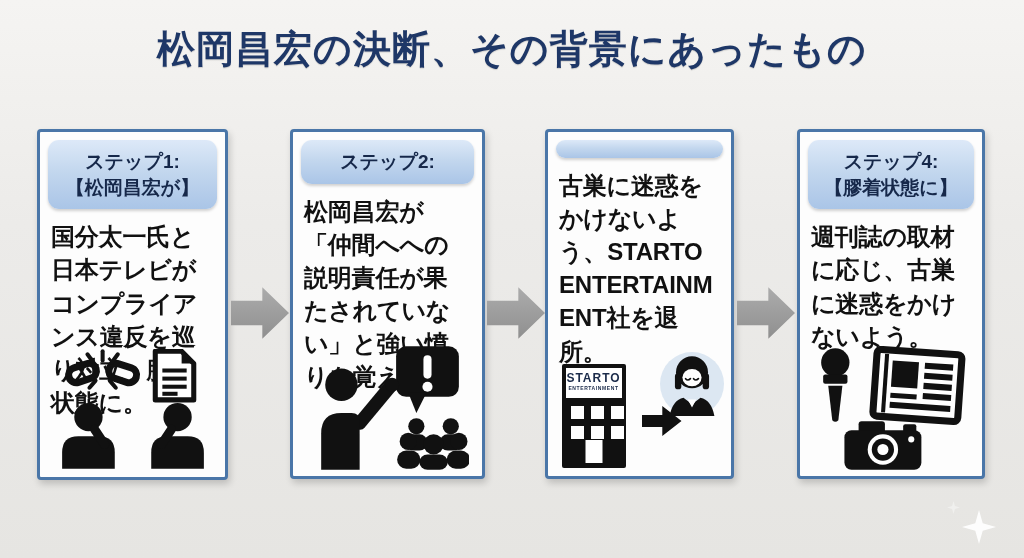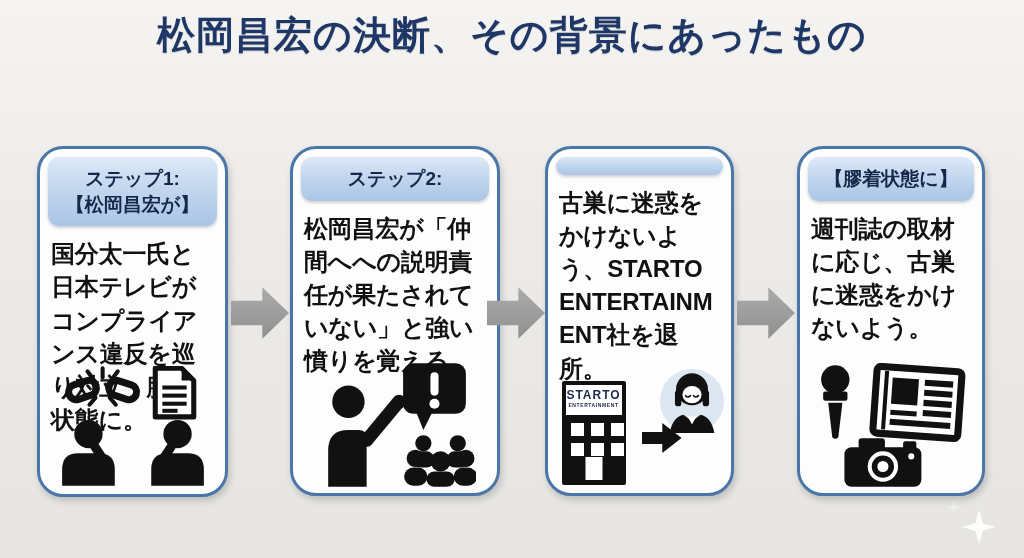--- a/index.html
+++ b/index.html
@@ -8,37 +8,37 @@
     background:#d9d8d5;
   }
   .stage{
     position:relative;
     width:1024px;height:558px;
     margin:0 auto;
     overflow:hidden;
     background:linear-gradient(180deg,#f5f4f2 0%,#ecebe9 40%,#e6e5e2 100%);
   }
   .page-title{
-    position:absolute;top:10px;left:0;width:100%;
+    position:absolute;top:24px;left:0;width:100%;
     text-align:center;
     font-size:38px;font-weight:bold;
     color:#1e3767;
     letter-spacing:1px;
     text-shadow:0 1px 1px rgba(0,0,0,0.15);
   }
   .card{
-    position:absolute;top:146px;height:350px;
+    position:absolute;top:129px;height:350px;
     background:#fdfdfd;
     border:3px solid #4a76a8;
-    border-radius:26px;
+    border-radius:4px;
     box-shadow:2px 4px 7px rgba(0,0,0,0.18);
     box-sizing:border-box;
   }
   .card.c1{left:37px;width:191px;height:351px;}
-  .card.c2{left:290px;width:210px;}
+  .card.c2{left:290px;width:195px;}
   .card.c3{left:545px;width:189px;}
   .card.c4{left:797px;width:188px;}
   .badge{
     margin:8px 8px 0 8px;
     background:linear-gradient(180deg,#dde9f8 0%,#c3d7ee 45%,#aac5e7 100%);
     border-radius:11px;
     box-shadow:0 2px 3px rgba(0,0,0,0.18);
     padding:9px 2px;
     text-align:center;
     font-size:19px;line-height:1.35;font-weight:bold;
@@ -222,20 +222,21 @@
             <polygon points="26,44.5 30,52 34,44.5" fill="#fff"></polygon>
             <circle cx="30" cy="47" r="2.2" fill="#fff"></circle>
           </svg>
         </div>
       </div>
     </div>
   </div>
 
   <div class="card c4">
     <div class="badge">
+      <span>ステップ4:</span>
       <span>【膠着状態に】</span>
     </div>
     <div class="body-text">週刊誌の取材に応じ、古巣に迷惑をかけないよう。</div>
     <div class="icons">
       <svg width="162" height="124" viewBox="0 0 160 122">
         <g fill="#111">
           <circle cx="25" cy="16" r="14"></circle>
           <rect x="13" y="28" width="24" height="9" rx="2"></rect>
           <path d="M18,39 h14 l-4,34 q-3,3 -6,0 z"></path>
         </g>

